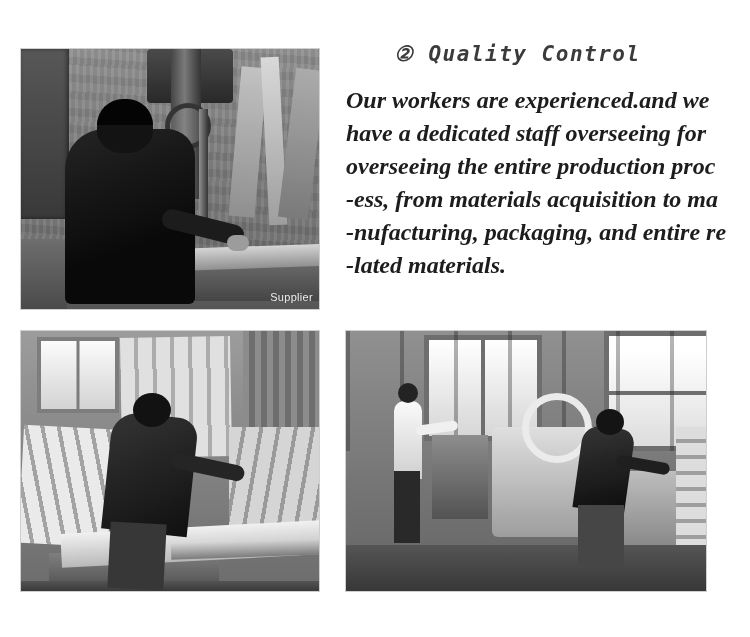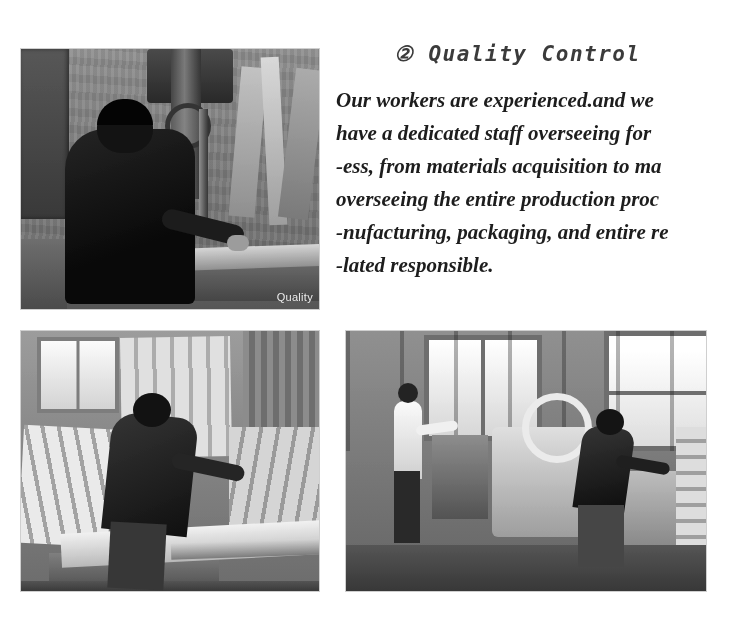--- a/index.html
+++ b/index.html
@@ -294,24 +294,24 @@
     font-size: 21px;
     color: #3b3b3b;
     letter-spacing: 1.5px;
     margin: 0 0 18px 0;
     padding-left: 58px;
     white-space: nowrap;
   }
   .body-text {
     font-family: "Liberation Serif", "DejaVu Serif", serif;
     font-weight: 700;
-    font-size: 21px;
+    font-size: 24px;
     line-height: 33px;
     color: #1d1d1d;
-    margin: 0;
+    margin: 10px;
   }
   .body-text .line { display: block; white-space: nowrap; }
 </style>
 </head>
 <body>
 
 <div class="page">
 
   <div class="photo photo-1">
     <div class="scene">
@@ -327,21 +327,21 @@
       <div class="sh p1-spindle"></div>
       <div class="sh p1-bench"></div>
       <div class="sh p1-table"></div>
       <div class="sh p1-floor"></div>
       <div class="sh p1-chair"></div>
       <div class="sh p1-body"></div>
       <div class="sh p1-head"></div>
       <div class="sh p1-hair"></div>
       <div class="sh p1-arm"></div>
       <div class="sh p1-hand"></div>
-      <div class="sh p1-watermark">Quality</div>
+      <div class="sh p1-watermark">Supplier</div>
     </div>
   </div>
 
   <div class="photo photo-2">
     <div class="scene">
       <div class="sh p2-bg"></div>
       <div class="sh p2-window"></div>
       <div class="sh p2-door"></div>
       <div class="sh p2-boardsA"></div>
       <div class="sh p2-boardsB"></div>
@@ -378,20 +378,20 @@
       <div class="sh p3-p2-arm"></div>
       <div class="sh p3-p2-legs"></div>
     </div>
   </div>
 
   <div class="text-col">
     <h2 class="section-title">② Quality Control</h2>
     <p class="body-text">
       <span class="line">Our workers are experienced.and we</span>
       <span class="line">have a dedicated staff overseeing for</span>
+      <span class="line">overseeing the entire production proc</span>
       <span class="line">-ess, from materials acquisition to ma</span>
-      <span class="line">overseeing the entire production proc</span>
       <span class="line">-nufacturing, packaging, and entire re</span>
-      <span class="line">-lated responsible.</span>
+      <span class="line">-lated materials.</span>
     </p>
   </div>
 
 </div>
 
 </body></html>

